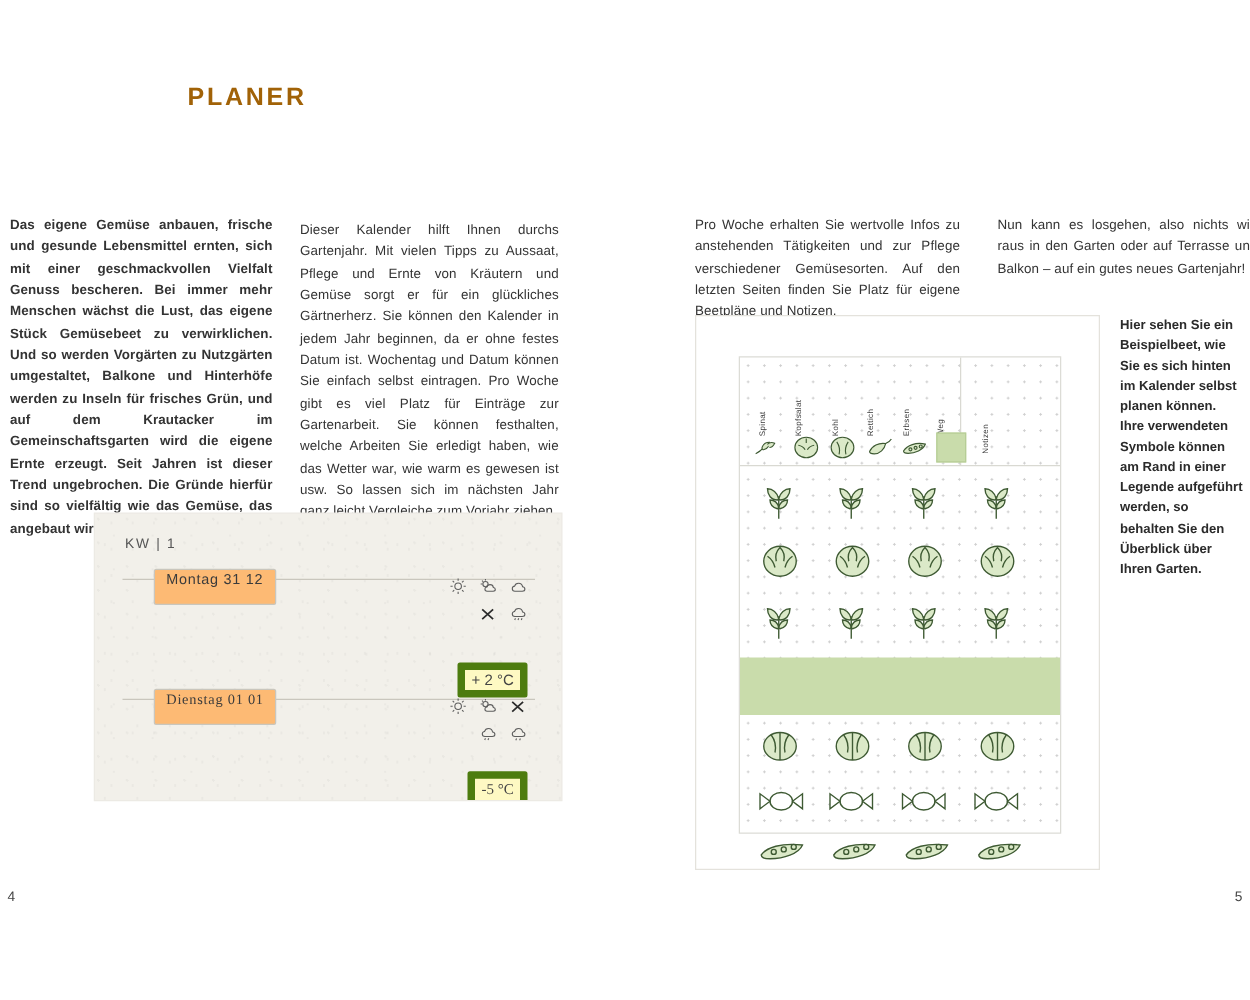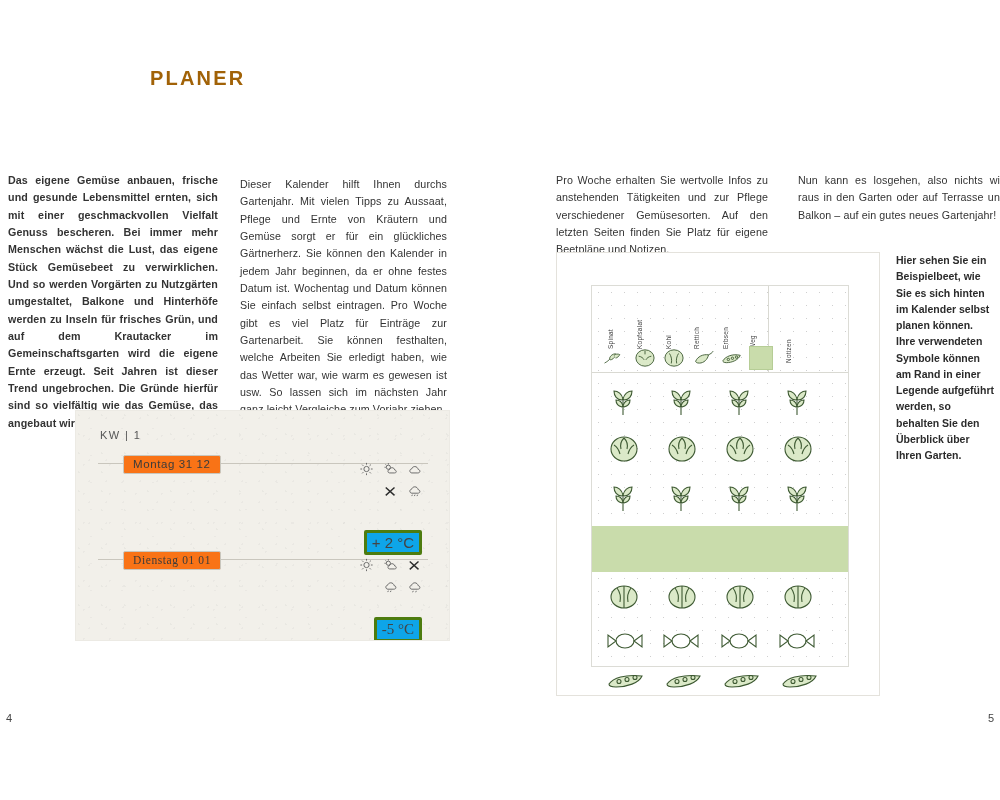--- a/index.html
+++ b/index.html
@@ -108,46 +108,46 @@
   .day-block {
     position: absolute;
     left: 22px;
     width: 330px;
     border-top: 1px solid #c9c6bd;
   }
   .day-label {
     position: absolute;
     left: 25px;
     top: -9px;
-    background: #f97316;
+    background: #fdba74;
     border: 1px solid #c9c6bd;
     border-radius: 2px;
-    padding: 2px 9px 3px 9px;
+    padding: 2px 9px 13px 9px;
     font-size: 11.5px;
     color: #3b3b3b;
     letter-spacing: .6px;
   }
   .day-entry {
     position: absolute;
     left: 45px;
     top: 22px;
     width: 250px;
     font-size: 10px;
     color: #3d3d3d;
     line-height: 1.6;
   }
   .temp {
     position: absolute;
     right: 6px;
-    font-size: 15px;
+    font-size: 12px;
     color: #444;
-    border: 3px solid #4d7c0f;
+    border: 6px solid #4d7c0f;
     border-radius: 2px;
     padding: 1px 5px;
-    background: #0ea5e9;
+    background: #fef9c3;
   }
   .wx-row {
     position: absolute;
     display: flex;
     gap: 9px;
     align-items: center;
   }
   .wx {
     width: 15px; height: 13px;
     color: #5d5d5d;

